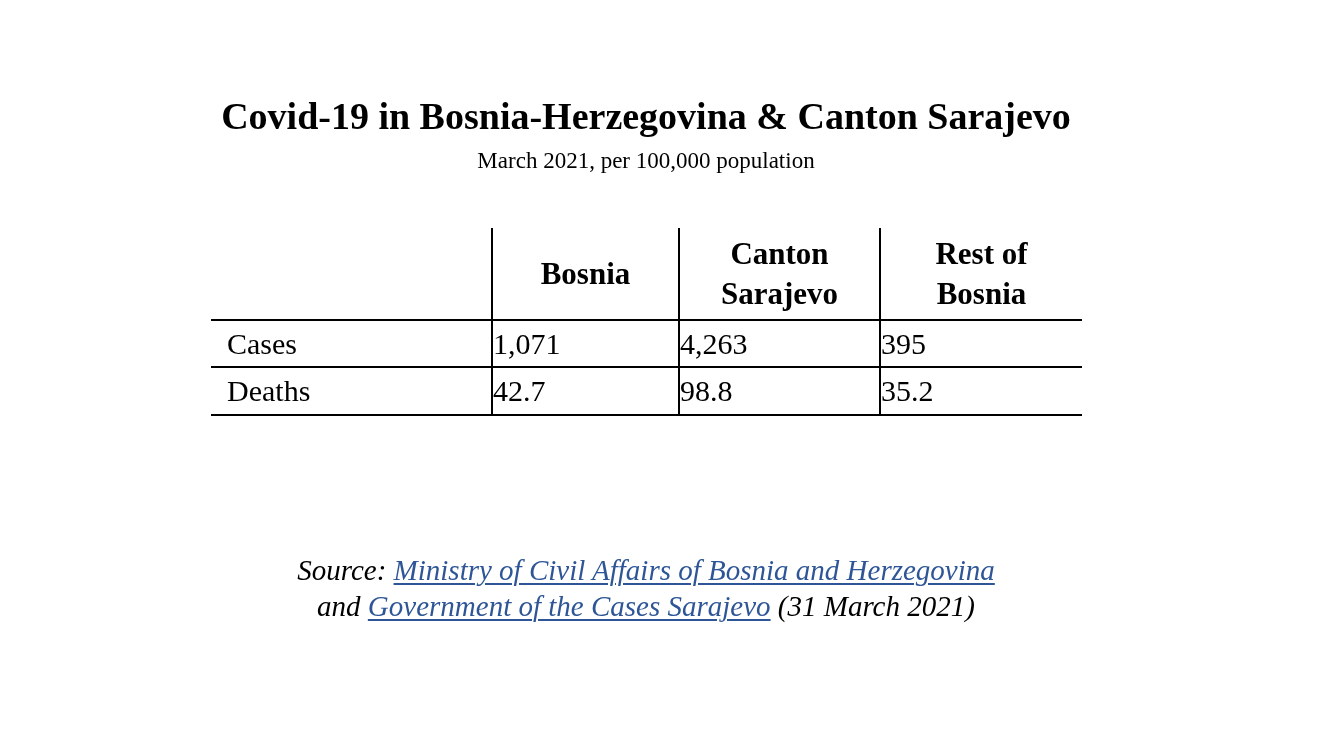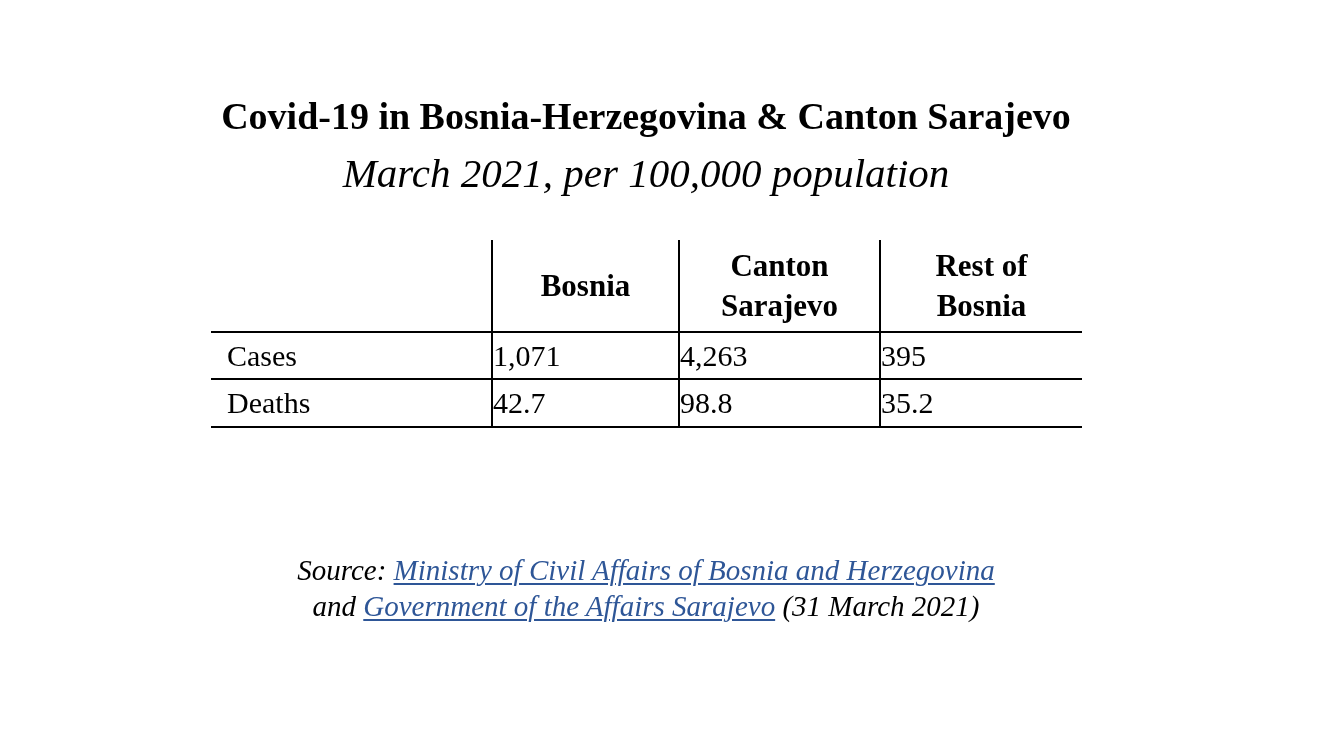--- a/index.html
+++ b/index.html
@@ -21,30 +21,29 @@
 
   #title {
     top: 94px;
     font-size: 38px;
     font-weight: 700;
     line-height: 44px;
     letter-spacing: 0px;
   }
 
   #subtitle {
-    top: 152px;
-    font-size: 41px;
-    font-style: italic;
+    top: 140px;
+    font-size: 23px;
     line-height: 42px;
   }
 
   table#stats {
     position: absolute;
     left: 211px;
-    top: 240px;
+    top: 228px;
     width: 871px;
     border-collapse: collapse;
     table-layout: fixed;
     font-size: 30px;
   }
   col.c0 { width: 281px; }
   col.c1 { width: 187px; }
   col.c2 { width: 201px; }
   col.c3 { width: 202px; }
 
@@ -123,14 +122,14 @@
       <td class="rowlabel">Deaths</td>
       <td class="vline">42.7</td>
       <td class="vline">98.8</td>
       <td class="vline">35.2</td>
     </tr>
   </tbody>
 </table>
 
 <div id="source" class="centerband">
   <div><span>Source:</span> <a href="#">Ministry of Civil Affairs of Bosnia and Herzegovina</a></div>
-  <div><span>and</span> <a href="#">Government of the Affairs Sarajevo</a> <span>(31 March 2021)</span></div>
+  <div><span>and</span> <a href="#">Government of the Cases Sarajevo</a> <span>(31 March 2021)</span></div>
 </div>
 
 </body></html>

